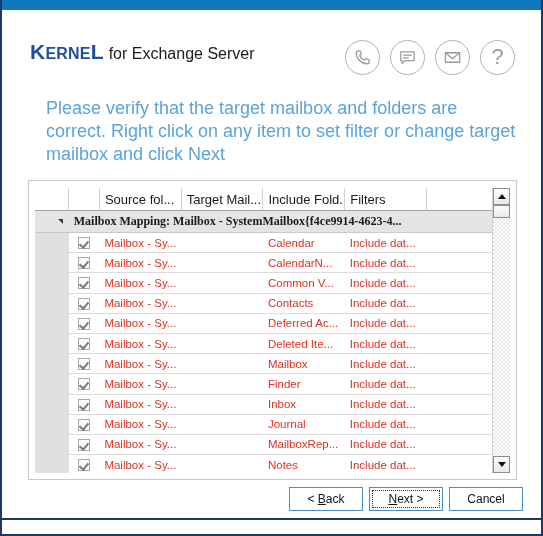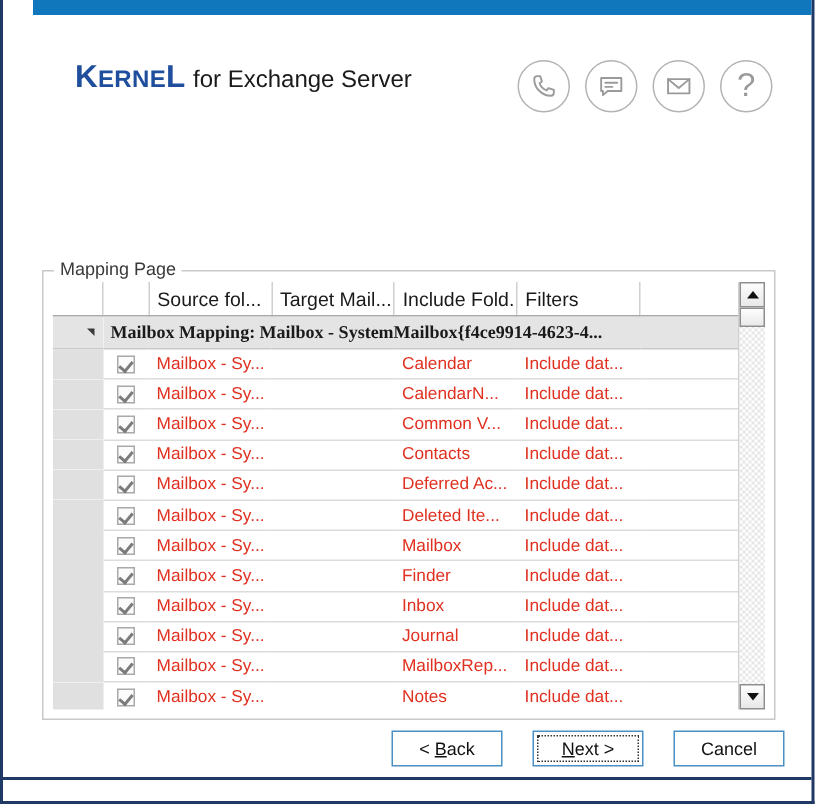--- a/index.html
+++ b/index.html
@@ -17,21 +17,20 @@
   
   #window {
     position: relative;
     width: 543px;
     height: 536px;
     box-sizing: border-box;
     background: #ffffff;
     border-left: 2px solid #1f3864;
     border-right: 2px solid #1f3864;
     border-bottom: 2px solid #1f3864;
-    padding-left: 20px;
   }
   #titlebar {
     height: 10px;
     background: #1077bc;
     width: 100%;
   }
 
   
   #header {
     position: relative;
@@ -297,21 +296,21 @@
     right: 0;
     bottom: 14px;
     height: 2px;
     background: #1f3864;
   }
   #buttons {
     position: absolute;
     right: 18px;
     bottom: 23px;
     display: flex;
-    gap: 20px;
+    gap: 6px;
   }
   .btn {
     width: 74px;
     height: 24px;
     box-sizing: border-box;
     background: #ffffff;
     border: 1px solid #4a90c4;
     font-family: "Liberation Sans", sans-serif;
     font-size: 12px;
     color: #111111;
@@ -369,23 +368,23 @@
         </svg>
       </div>
 
       <div class="hicon" title="Help">
         <span class="qm">?</span>
       </div>
 
     </div>
   </div>
 
+  <div id="instruction">Please verify that the target mailbox and folders are correct. Right click on any item to set filter or change target mailbox and click Next</div>
 
   <div id="groupbox"></div>
-  <div id="groupbox-label">Mapping Page</div>
 
   <div id="grid-wrap">
 
     <div id="grid">
       <table class="grid">
         <colgroup>
           <col class="c-indent">
             <col class="c-check">
             <col class="c-source">
           <col class="c-tmail">

